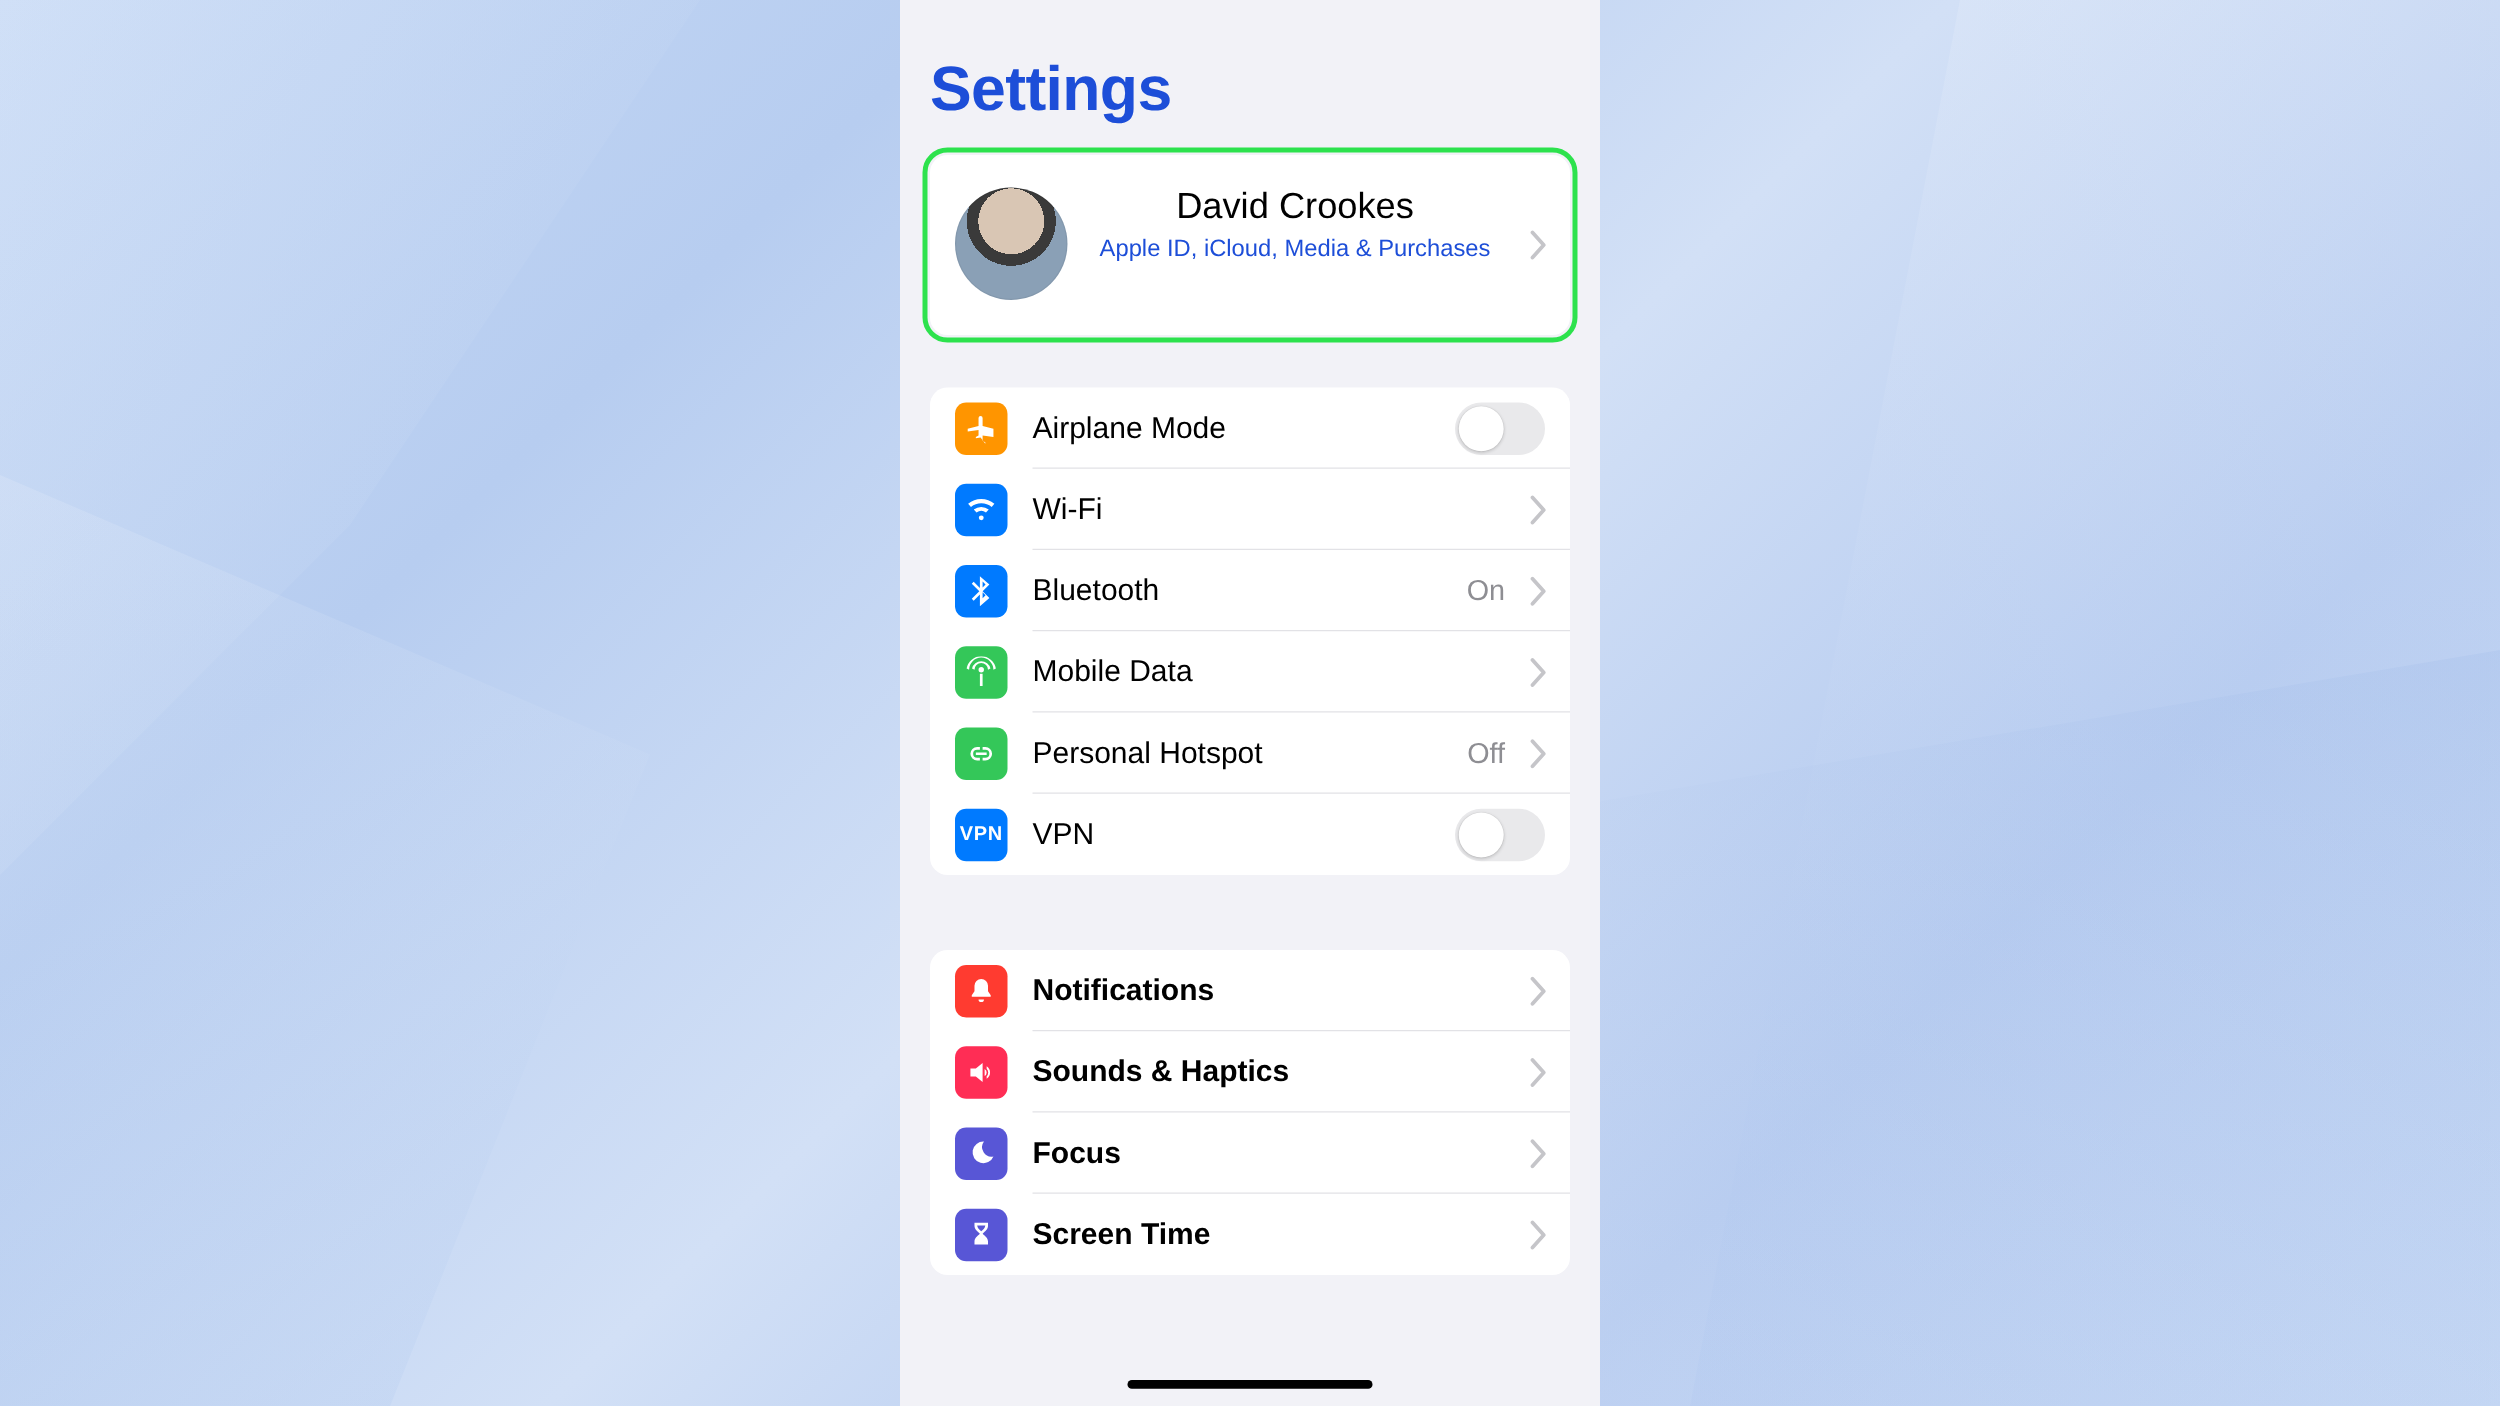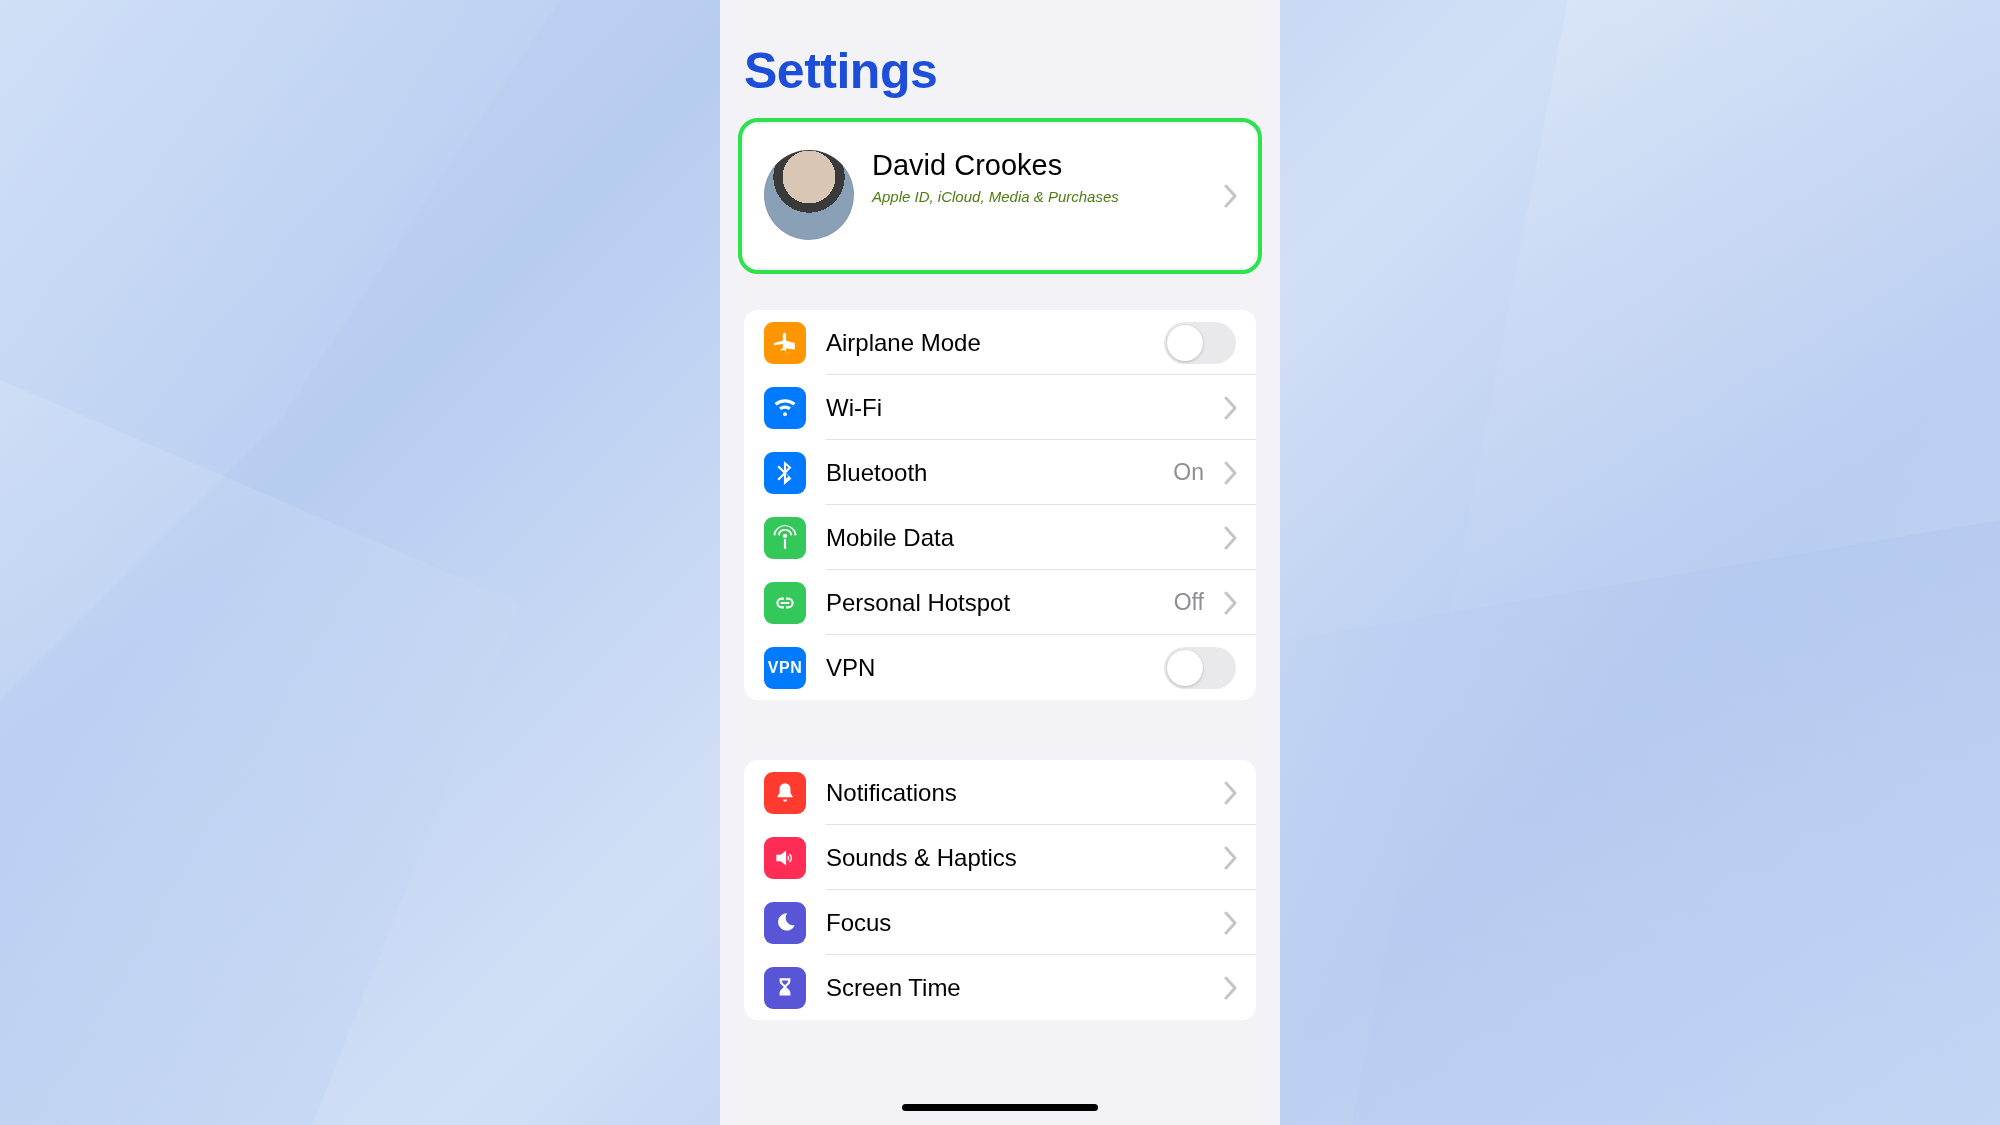--- a/index.html
+++ b/index.html
@@ -54,45 +54,46 @@
     left: 24px;
     right: 24px;
     background: #fff;
     border-radius: 14px;
   }
   .profile-card {
     top: 124px;
     height: 144px;
     outline: 4px solid #2de24d;
     outline-offset: 2px;
+    text-align: center;
   }
   .avatar {
     position: absolute;
     left: 20px;
     top: 26px;
     width: 90px;
     height: 90px;
     border-radius: 50%;
     background: radial-gradient(circle at 50% 30%, #d9c6b4 0 34%, #3a3a3a 34% 46%, #8aa0b6 46% 100%);
     box-shadow: inset 0 0 0 1px rgba(0,0,0,0.05);
   }
   .profile-text { position:absolute; left:128px; top:26px; right:56px; }
   .profile-name { font-size:29px; font-weight:400; color:#000; line-height:1.1; }
-  .profile-sub  { font-size:15px; color:#4d7c0f; line-height:1.25; margin-top:6px;font-style:italic; }
+  .profile-sub  { font-size:19px; color:#1d4ed8; line-height:1.25; margin-top:6px; }
   .chev {
     position: absolute;
     right: 18px;
     top: 50%;
     transform: translateY(-50%);
     width: 14px; height: 24px;
   }
   .chev svg { display:block; }
 
   .group2 { top: 310px; }
-  .group3 { top: 760px; }
+  .group3 { top: 760px; font-weight: bold; }
   .row {
     position: relative;
     height: 65px;
     display: flex;
     align-items: center;
     justify-content: space-between;
   }
   .row-icon {
     width: 42px;
     height: 42px;

